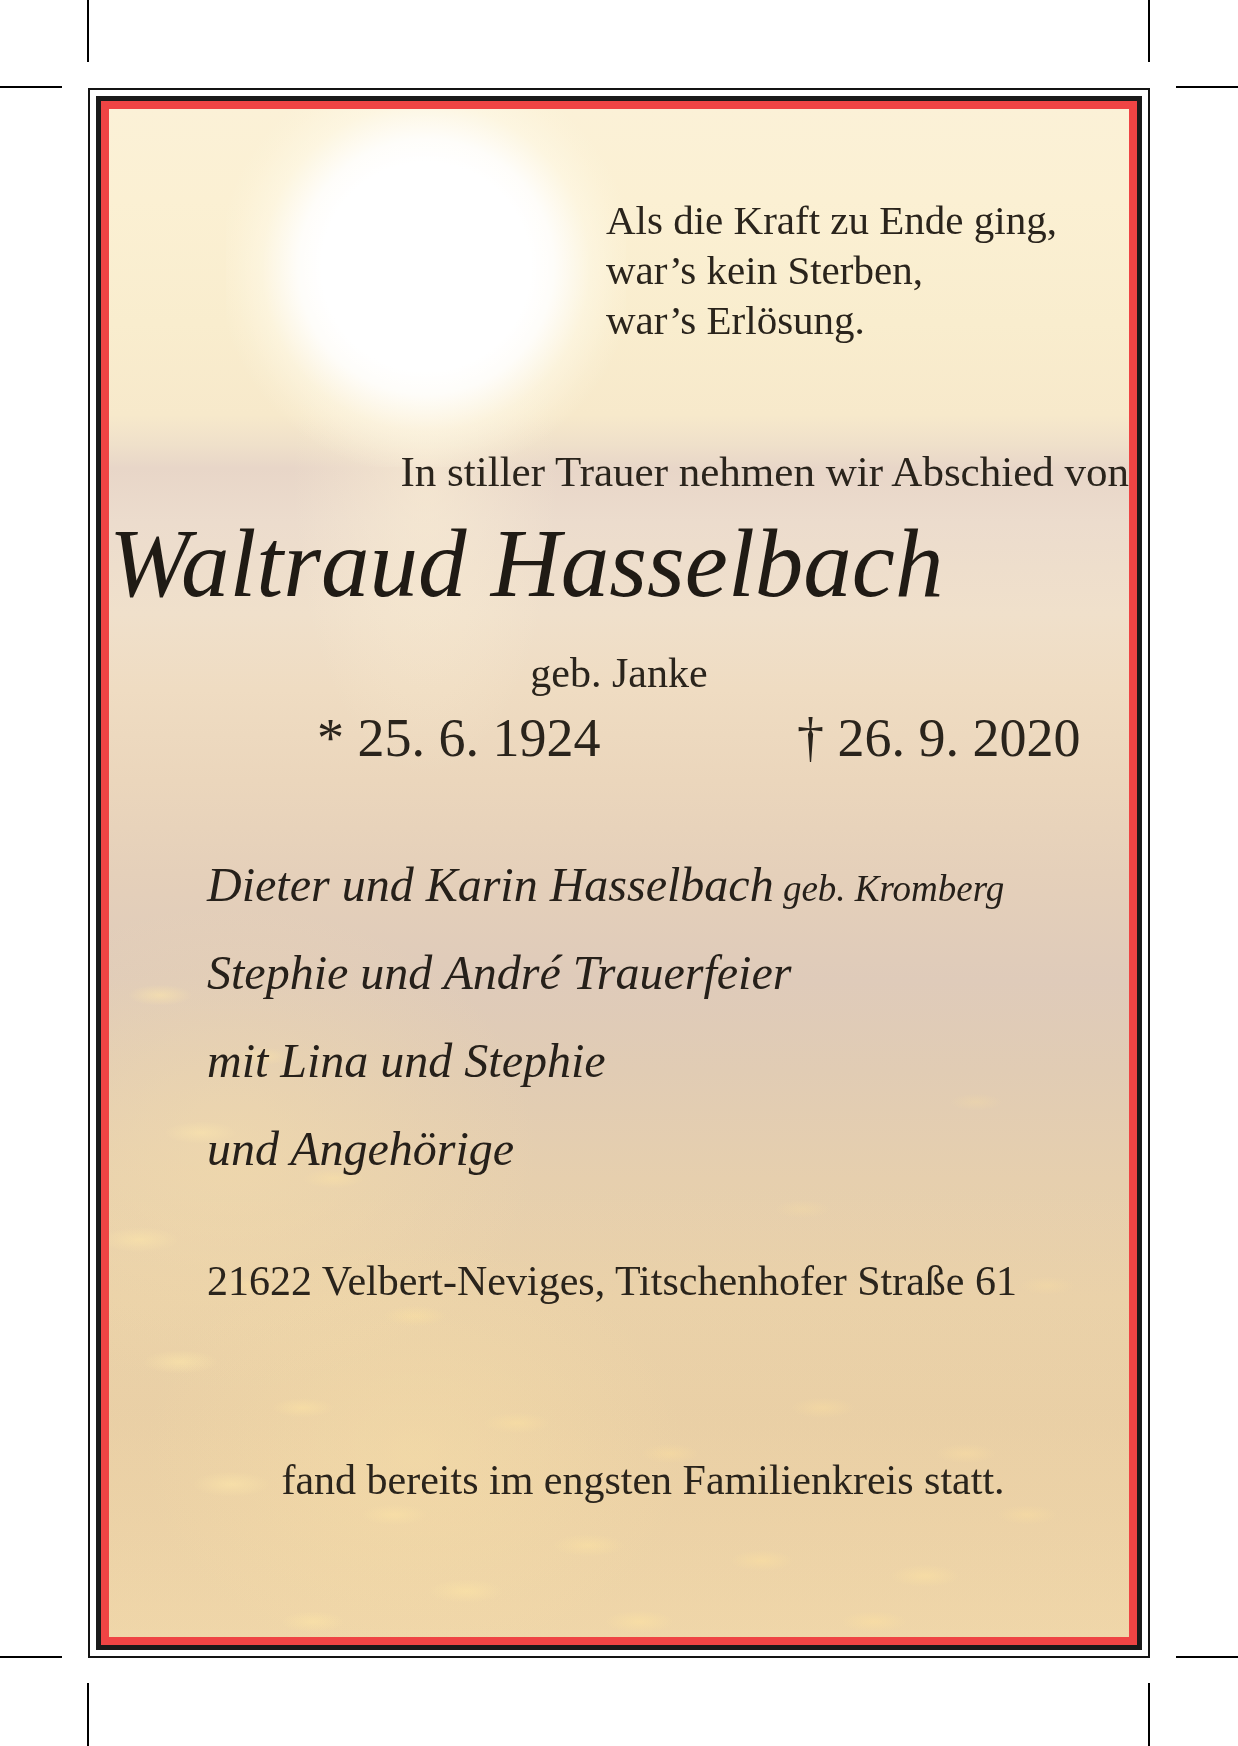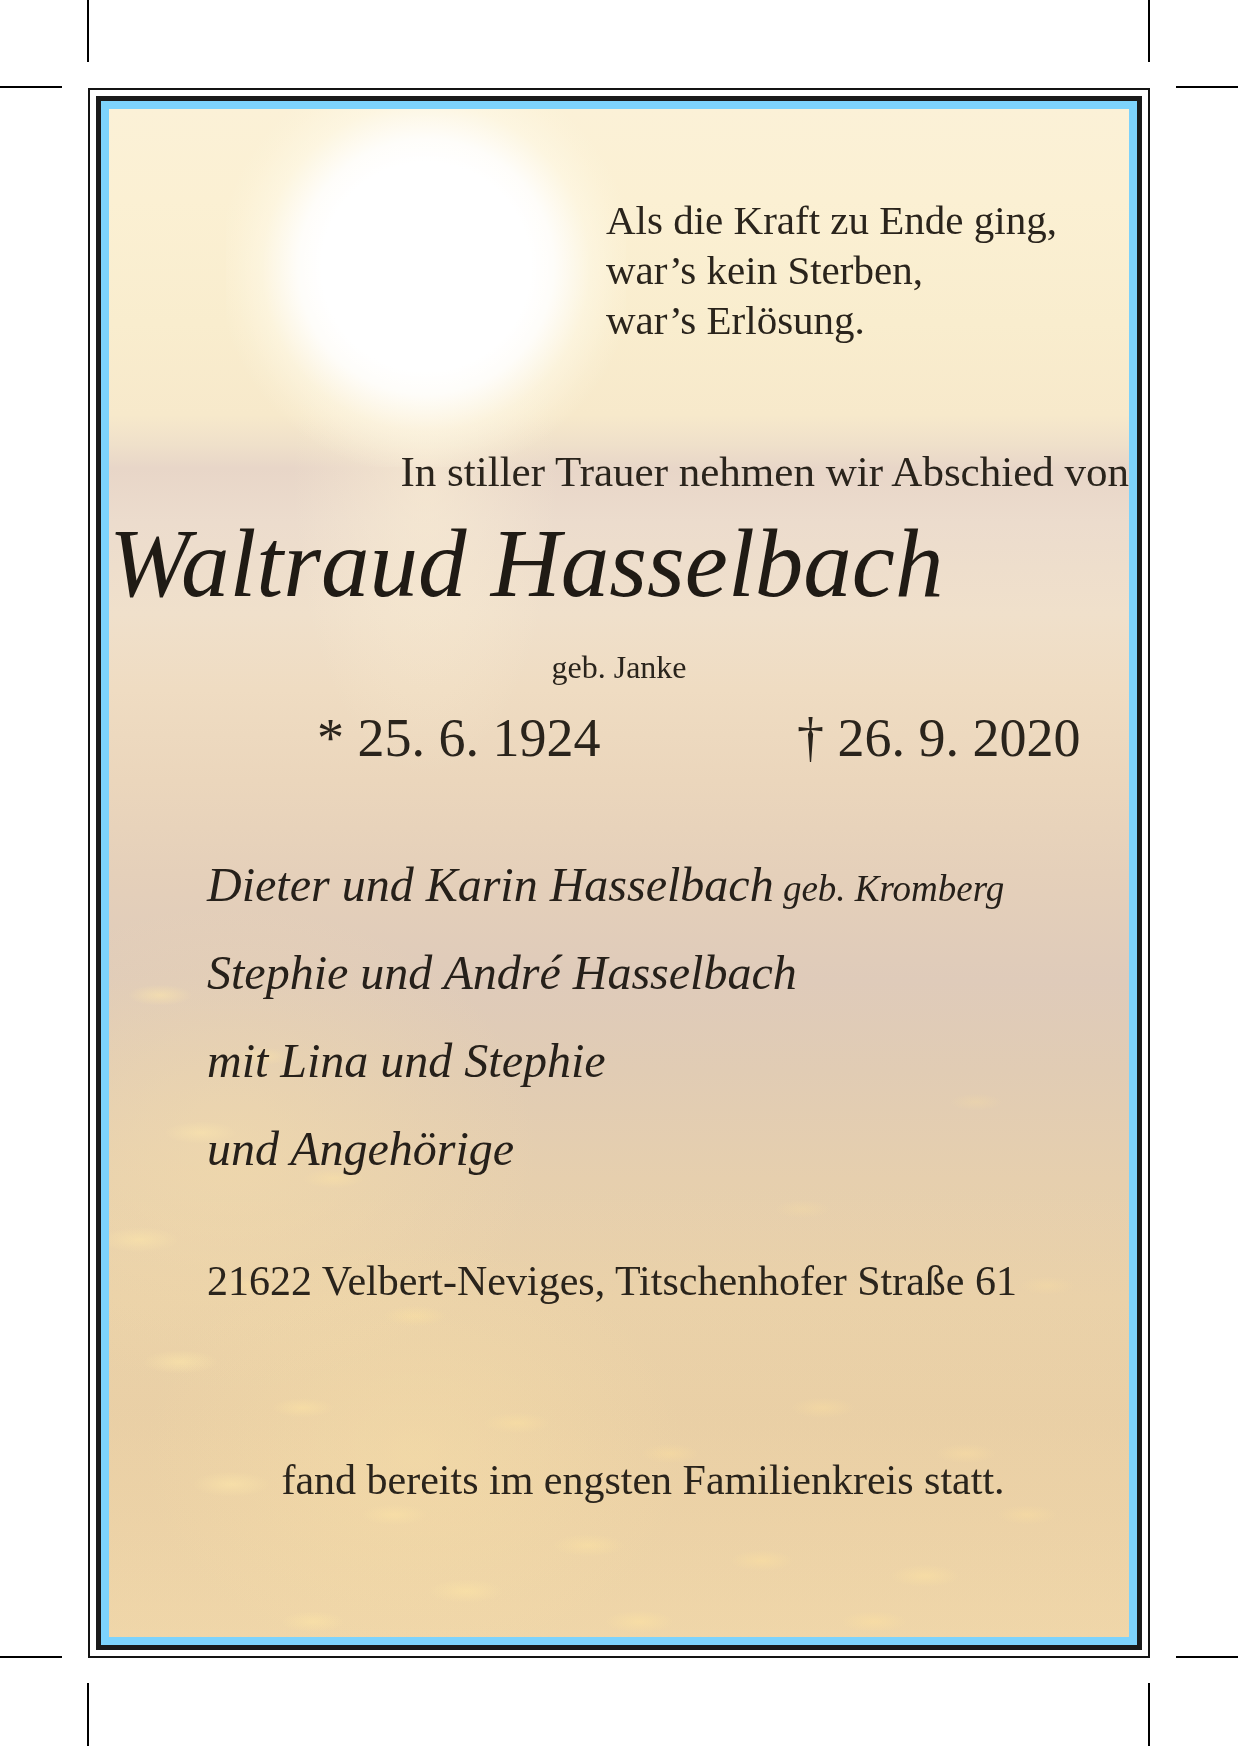--- a/index.html
+++ b/index.html
@@ -7,21 +7,21 @@
     width:1238px;height:1746px;position:relative;background:#ffffff;
     font-family:"Liberation Serif", serif;color:#2a241c;overflow:hidden;
   }
   .crop{position:absolute;background:#000;}
   .frame-outer{
     position:absolute;left:88px;top:88px;width:1062px;height:1570px;
     box-sizing:border-box;border:2px solid #141414;background:#fff;
   }
   .frame-inner{
     position:absolute;left:6px;top:6px;right:6px;bottom:6px;
-    box-sizing:border-box;border:5px solid #1a1a1a;background:#7dd3fc;padding:8px;
+    box-sizing:border-box;border:5px solid #1a1a1a;background:#ef4444;padding:8px;
   }
   .photo{
     position:relative;width:100%;height:100%;overflow:hidden;
     background-image:
       
       radial-gradient(190px 430px at 31% 24%, rgba(252,240,214,0.55), transparent 70%),
       
       radial-gradient(430px 340px at 12% 68%, rgba(248,224,170,0.45), transparent 72%),
       radial-gradient(380px 300px at 30% 88%, rgba(250,226,168,0.40), transparent 72%),
       
@@ -67,21 +67,21 @@
       #ffffff 0 37%, rgba(255,255,255,0.88) 45%,
       rgba(255,251,236,0.48) 58%, rgba(255,248,228,0.18) 68%, transparent 74%);
   }
   .abs{position:absolute;}
   .verse{left:497px;top:86px;font-size:41px;line-height:50px;white-space:nowrap;}
   .intro{left:0;top:338px;width:100%;text-align:right;font-size:43px;}
   .name{
     left:0;top:406px;width:100%;text-align:left;
     font-size:97px;font-style:italic;line-height:1;color:#201b15;white-space:nowrap;
   }
-  .maiden{left:0;top:540px;width:100%;text-align:center;font-size:32px;}
+  .maiden{left:0;top:540px;width:100%;text-align:center;font-size:42px;}
   .dates{left:0;top:598px;width:100%;height:60px;font-size:54px;margin-left:48px;}
   .date-birth{position:absolute;left:160px;top:0;white-space:nowrap;}
   .date-death{position:absolute;left:640px;top:0;white-space:nowrap;}
   .mourner{left:98px;font-size:48px;font-style:italic;line-height:1;white-space:nowrap;color:#26201a;}
   .mourner .suffix{font-size:37px;}
   .m0{top:752px;} .m1{top:840px;} .m2{top:928px;} .m3{top:1016px;}
   .address{left:98px;top:1148px;font-size:42px;white-space:nowrap;}
   .closing{left:0;top:1336px;width:100%;text-align:center;font-size:42px;line-height:70px;}
   .closing .l1{word-spacing:9px;white-space:nowrap;}
   .closing .l2{white-space:nowrap;padding-left:48px;}
@@ -118,21 +118,21 @@
 
       <div class="abs dates">
         <span class="date-birth">* 25. 6. 1924</span>
         <span class="date-death">† 26. 9. 2020</span>
       </div>
 
       <div class="abs mourner m0">
         <span>Dieter und Karin Hasselbach</span><span class="suffix"> geb. Kromberg</span>
       </div>
       <div class="abs mourner m1">
-        <span>Stephie und André Hasselbach</span><span class="suffix"></span>
+        <span>Stephie und André Trauerfeier</span><span class="suffix"></span>
       </div>
       <div class="abs mourner m2">
         <span>mit Lina und Stephie</span><span class="suffix"></span>
       </div>
       <div class="abs mourner m3">
         <span>und Angehörige</span><span class="suffix"></span>
       </div>
 
       <div class="abs address">21622 Velbert-Neviges, Titschenhofer Straße 61</div>
 

